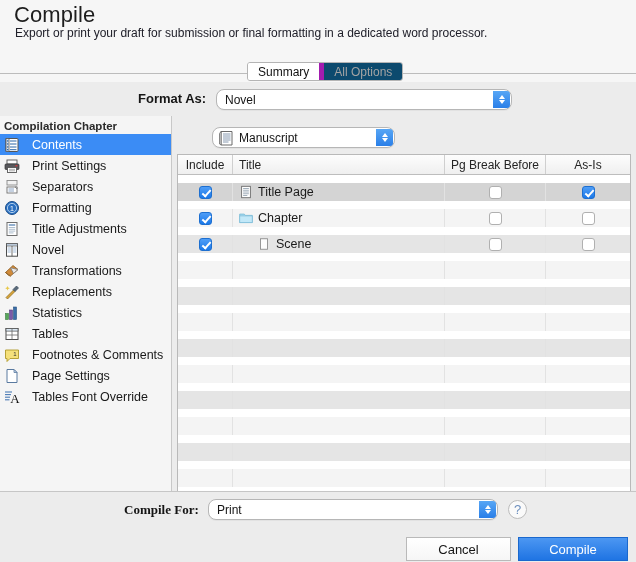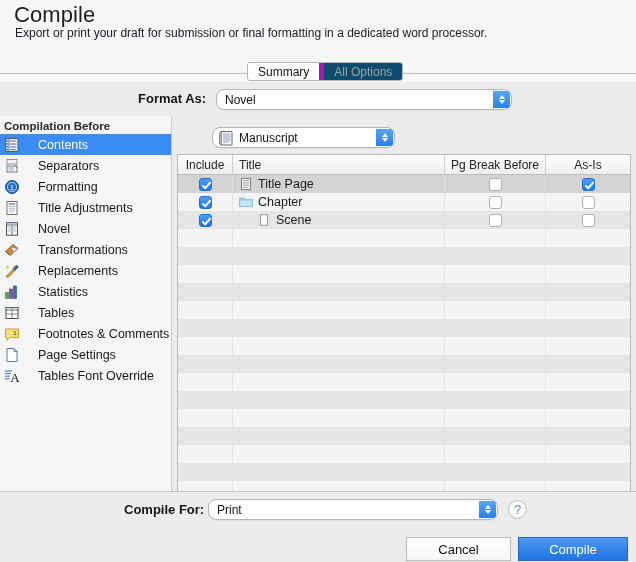--- a/index.html
+++ b/index.html
@@ -182,21 +182,21 @@
     box-sizing: border-box;
     cursor: default;
   }
   .side-item.selected {
     background: #3b8cf5;
   }
   .side-item.selected .side-label { color: #ffffff; }
   .side-label {
     font-size: 12.5px;
     color: #191919;
-    padding-left: 18px;
+    padding-left: 12px;
     white-space: nowrap;
   }
   .sicon {
     width: 16px; height: 16px;
     flex: 0 0 16px;
     display: block;
   }
 
   
   .content {
@@ -248,20 +248,21 @@
   }
   .th.c-include { width: 55px; justify-content: center; }
   .th.c-title   { width: 212px; padding-left: 6px; }
   .th.c-pg      { width: 101px; justify-content: center; }
   .th.c-asis    { width: 84px; justify-content: center; border-right: none; }
 
   .trow {
     display: flex;
     height: 18px;
     box-sizing: border-box;
+    margin-top: 8px;
   }
   .trow.odd  { background: #e5e5e5; }
   .trow.even { background: #f4f4f4; }
   .trow.selected { background: #d4d4d4; }
 
   .td {
     box-sizing: border-box;
     border-right: 1px solid #e2e2e2;
     display: flex;
     align-items: center;
@@ -347,21 +348,21 @@
     position: absolute;
     left: 0; top: 491px;
     width: 636px; height: 71px;
     background: #ececec;
     border-top: 1px solid #c6c6c6;
     box-sizing: border-box;
   }
   .compilefor-label {
     position: absolute;
     left: 124px; top: 502px;
-    font-size: 13px; font-weight: bold; color: #151515;
+    font-size: 13px; font-weight: bold; color: #151515; font-family: Liberation Serif, serif;
   }
   #compilefor-popup {
     position: absolute;
     left: 208px; top: 499px;
     width: 290px; height: 21px;
   }
   .help-btn {
     position: absolute;
     left: 508px; top: 500px;
     width: 19px; height: 19px;
@@ -418,40 +419,53 @@
   <span class="popup-text">Novel</span>
   <span class="stepper">
     <span class="ar up"></span>
       <span class="ar dn"></span>
   </span>
 </div>
 
 <div class="main"></div>
 
 <div class="sidebar">
-  <div class="sidebar-header">Compilation Before</div>
+  <div class="sidebar-header">Compilation Chapter</div>
   <div id="sidebar-list">
       <div class="side-item selected">
         <svg class="sicon" viewBox="0 0 16 16">
           <rect x="2" y="1.5" width="12" height="13" rx="1" fill="#fff" stroke="#555" stroke-width="1"></rect>
           <rect x="2" y="1.5" width="3" height="13" fill="#dde6f2" stroke="#555" stroke-width="0.8"></rect>
           <g fill="#2a66a8">
             <rect x="3" y="3.3" width="1.3" height="1.3"></rect>
             <rect x="3" y="6.3" width="1.3" height="1.3"></rect>
             <rect x="3" y="9.3" width="1.3" height="1.3"></rect>
             <rect x="3" y="12" width="1.3" height="1.3"></rect>
           </g>
           <g stroke="#2a66a8" stroke-width="1">
             <line x1="6" y1="4" x2="12.5" y2="4"></line>
             <line x1="6" y1="7" x2="12.5" y2="7"></line>
             <line x1="6" y1="10" x2="12.5" y2="10"></line>
             <line x1="6" y1="12.7" x2="12.5" y2="12.7"></line>
           </g>
         </svg>
         <span class="side-label">Contents</span>
+      </div>
+      <div class="side-item">
+        <svg class="sicon" viewBox="0 0 16 16">
+          <rect x="3" y="2" width="10" height="4" fill="#fdfdfd" stroke="#555" stroke-width="0.9"></rect>
+          <rect x="1" y="6" width="14" height="5.5" rx="1" fill="#58585c" stroke="#333" stroke-width="0.7"></rect>
+          <rect x="3.5" y="9.5" width="9" height="5" fill="#fff" stroke="#555" stroke-width="0.9"></rect>
+          <g stroke="#8a8a8a" stroke-width="0.7">
+            <line x1="5" y1="11.3" x2="11" y2="11.3"></line>
+            <line x1="5" y1="12.8" x2="11" y2="12.8"></line>
+          </g>
+          <rect x="11.4" y="7" width="2" height="1.4" fill="#cf3d3d"></rect>
+        </svg>
+        <span class="side-label">Print Settings</span>
       </div>
       <div class="side-item">
         <svg class="sicon" viewBox="0 0 16 16">
           <rect x="3" y="1.5" width="10" height="4.5" fill="#f2f2f2" stroke="#8a8a8a" stroke-width="0.9"></rect>
           <rect x="3" y="8" width="10" height="6" fill="#fff" stroke="#6f6f6f" stroke-width="0.9"></rect>
           <path d="M11 8 L13 8 L13 10 Z" fill="#d6d6d6" stroke="#6f6f6f" stroke-width="0.6"></path>
           <g stroke="#6f8db5" stroke-width="0.8">
             <line x1="4.5" y1="10" x2="10" y2="10"></line>
             <line x1="4.5" y1="12" x2="10" y2="12"></line>
           </g>

